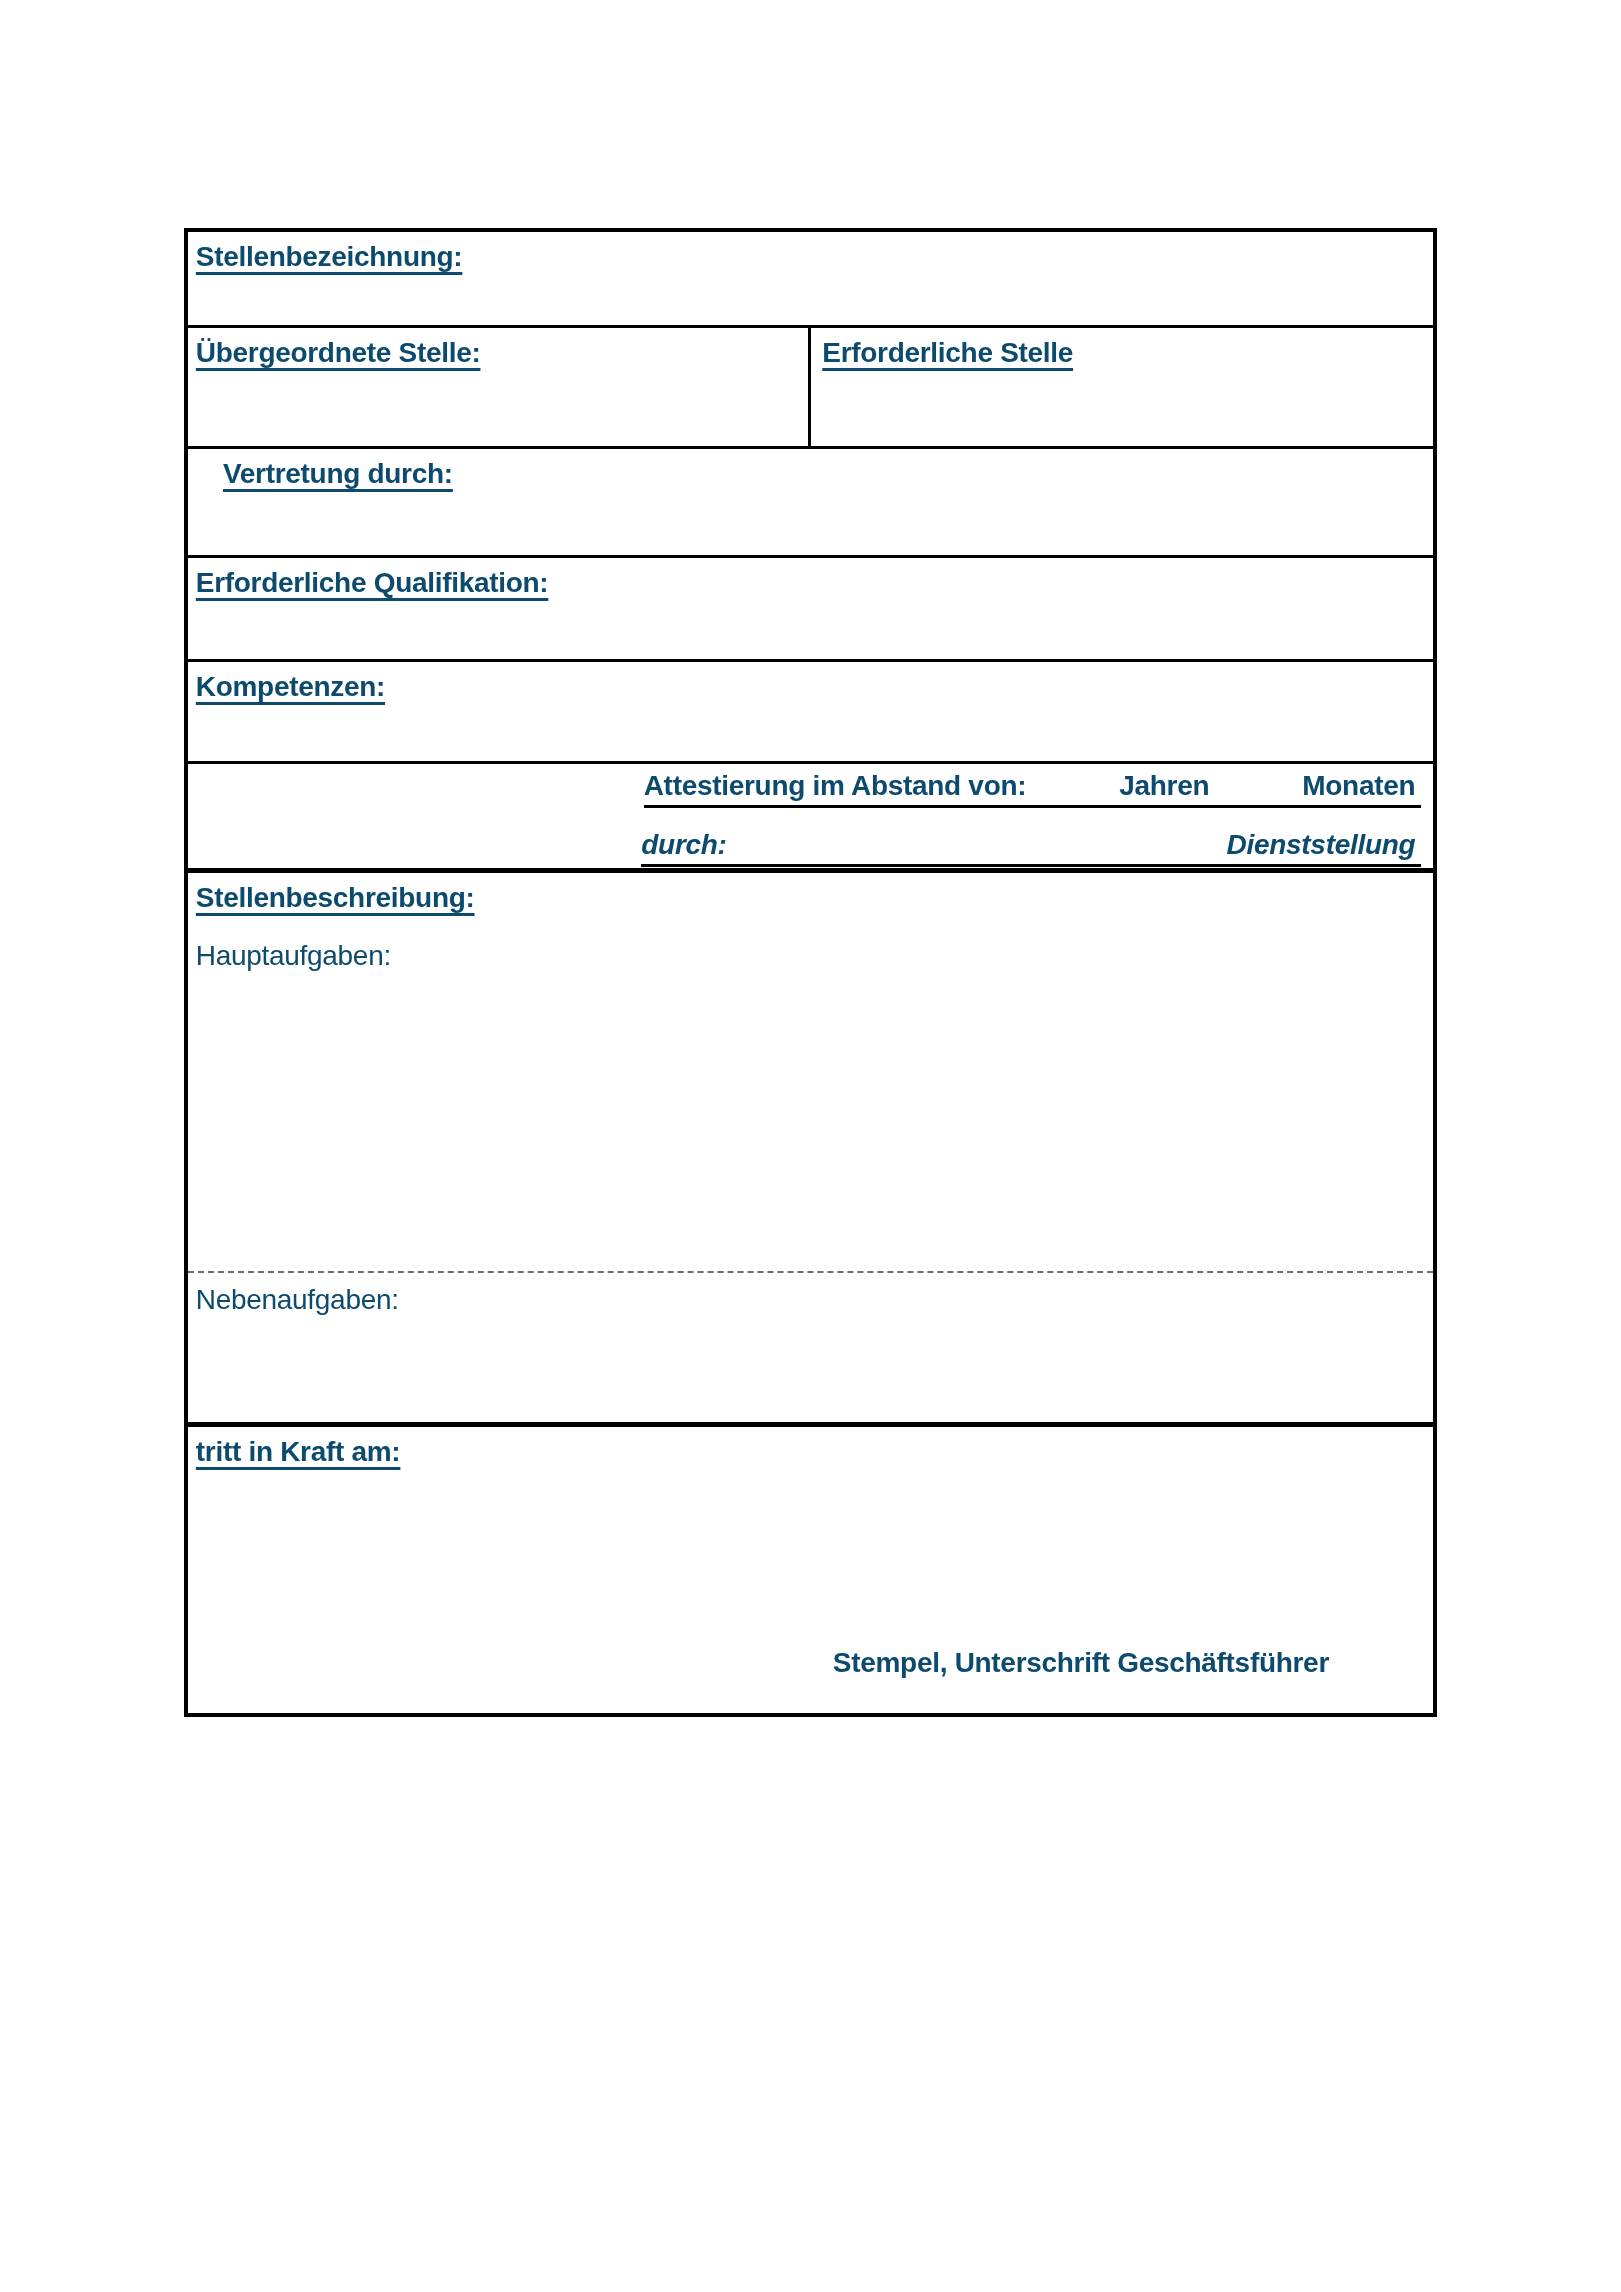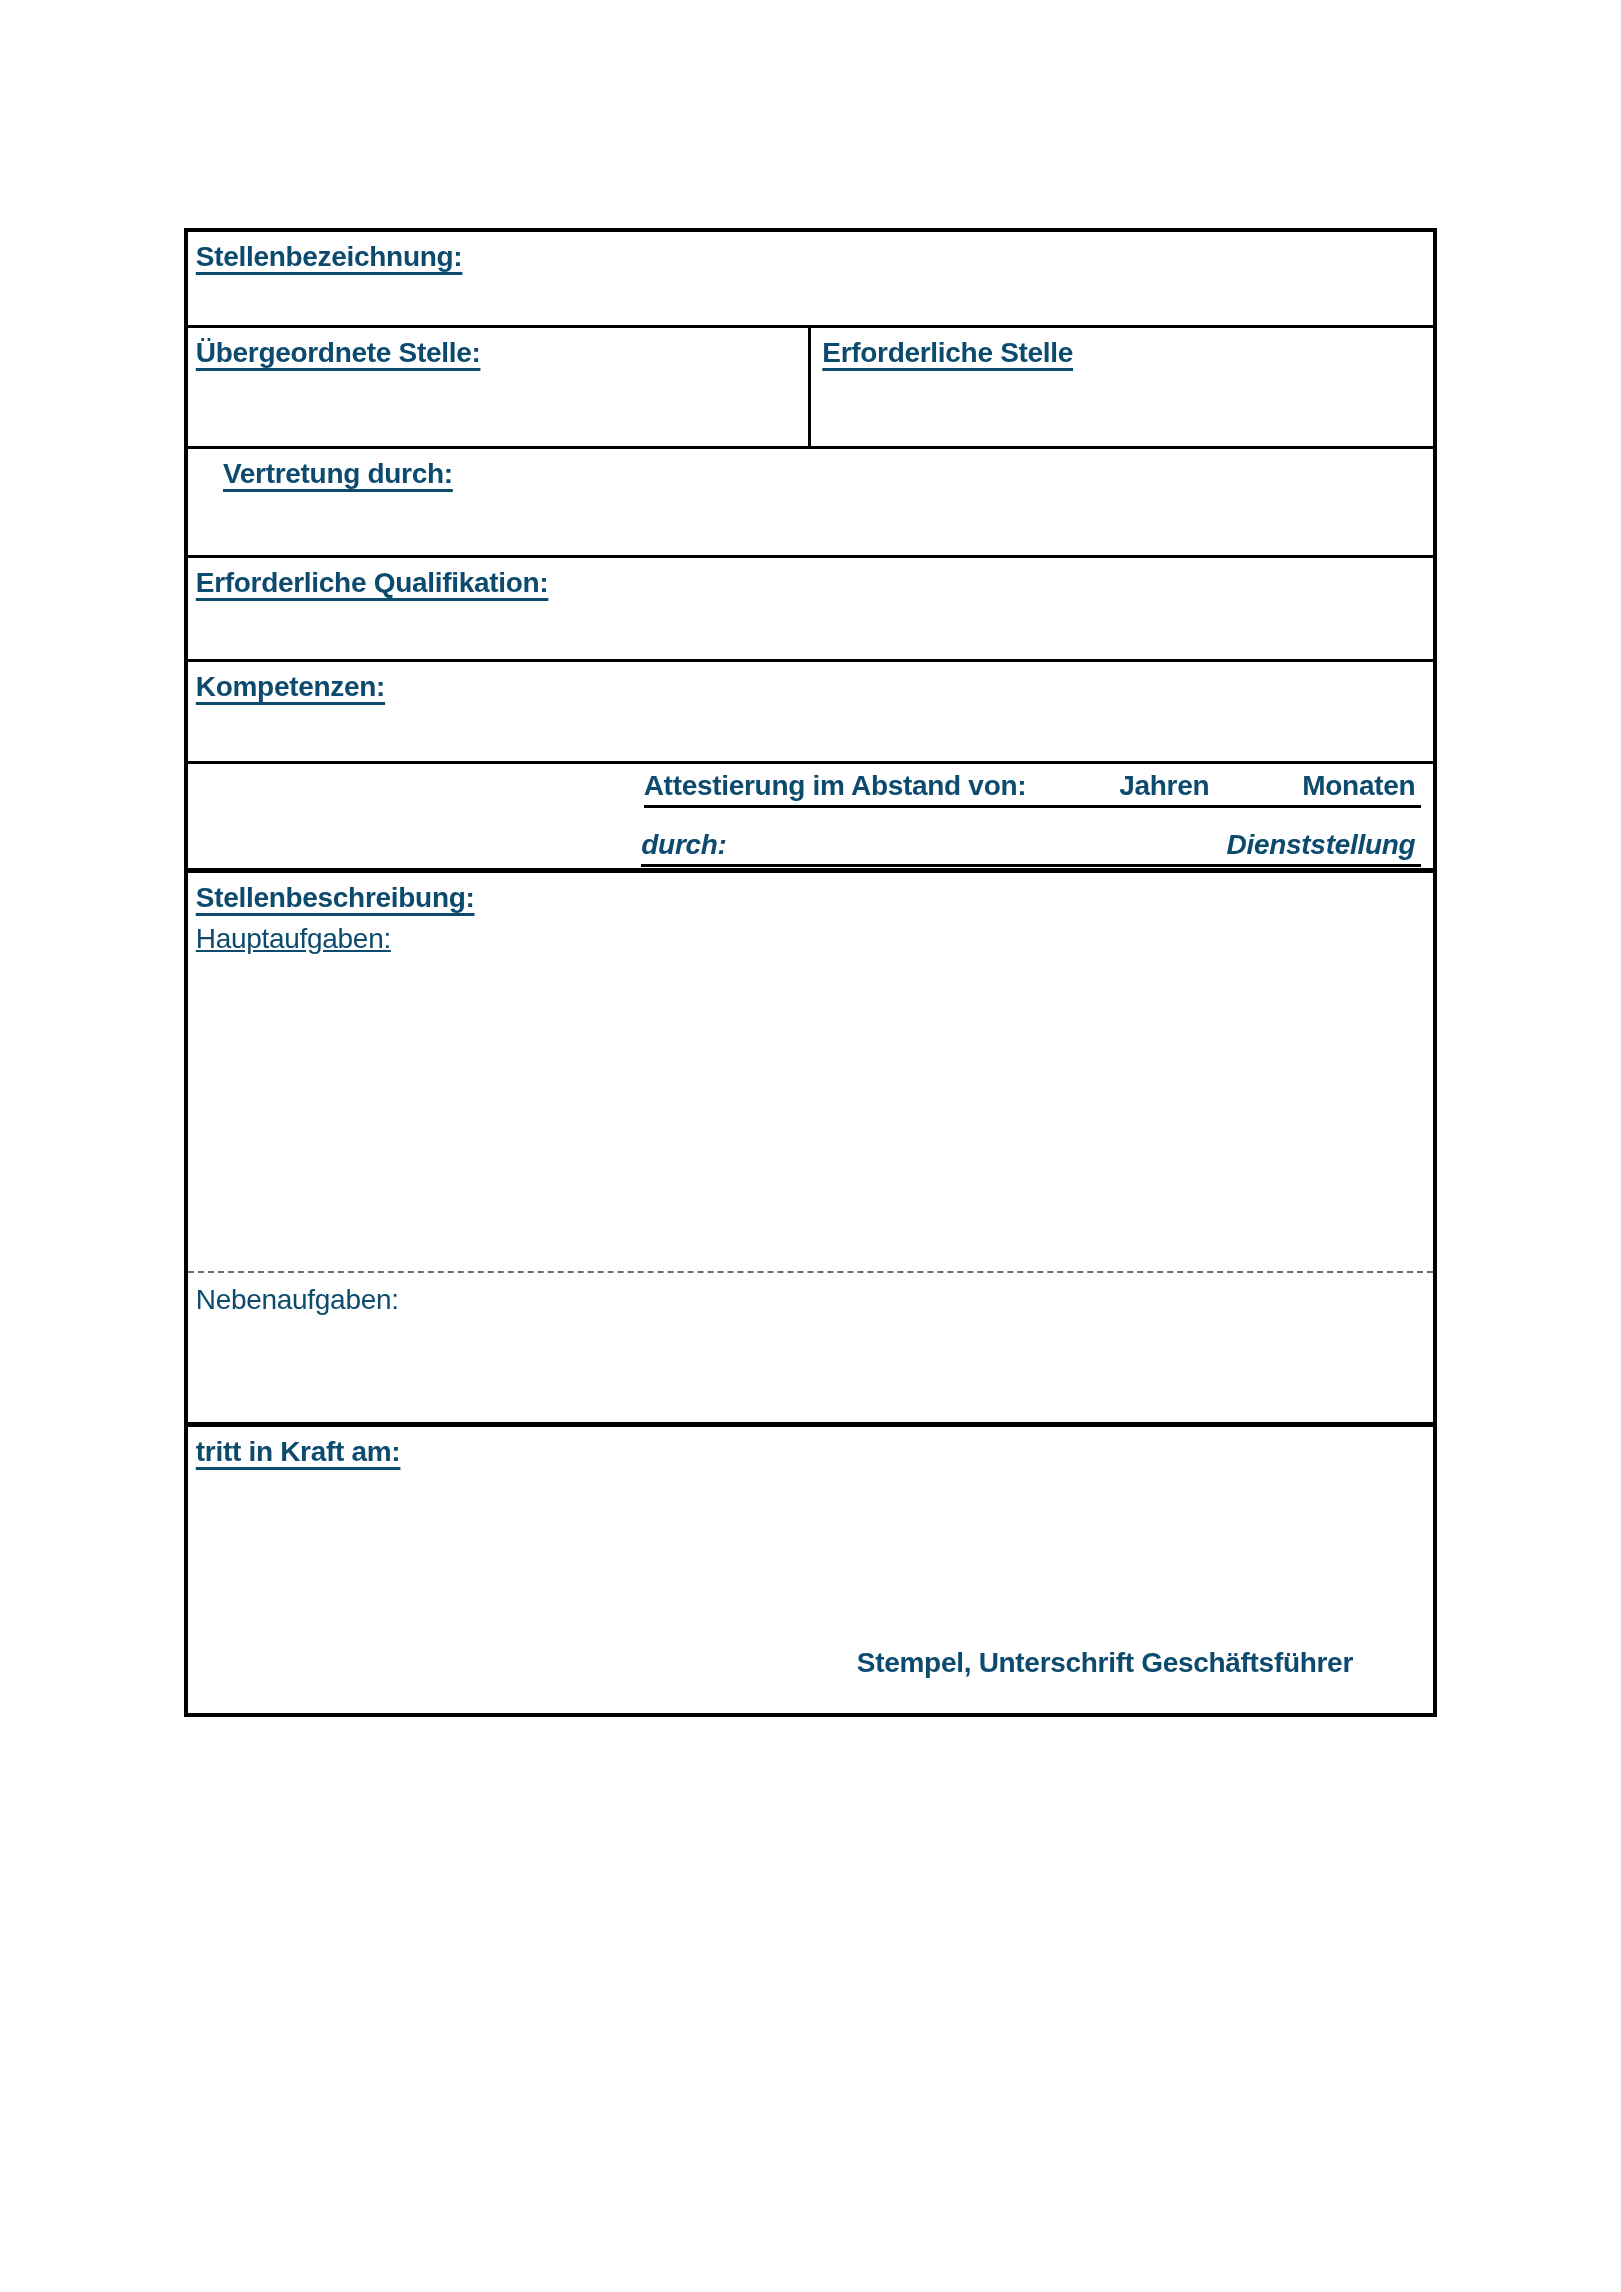--- a/index.html
+++ b/index.html
@@ -50,42 +50,42 @@
     text-underline-offset:5.9px;
   }
   .plain{
     display:block;
     font-size:28px;
     letter-spacing:-0.3px;
     line-height:1.15;
     margin-top:8.8px;
     font-weight:normal;
   }
-  .r7 .plain{margin-top:9px;text-decoration:underline;}
+  .r7 .plain{margin-top:26px;}
   .r8 .plain{margin-top:2px;}
   .fill-line{
     display:inline-flex;
     align-items:flex-end;
     border-bottom:3.9px solid #000;
     padding:0 5.9px 2.9px 0;
     font-weight:bold;
     font-size:28px;
     letter-spacing:-0.3px;
     line-height:1.15;
     white-space:pre;
   }
   .fill-line.second{margin-top:21px;font-style:italic;}
   .gap{display:inline-block;height:1px;}
   .gap.g1{width:93px;}
   .gap.g2{width:93px;}
   .gap.g3{width:500px;}
   .block{display:block;}
   .signature{
     position:absolute;
-    right:80px;
+    right:104px;
     bottom:34px;
     font-weight:bold;
     font-size:28px;
     letter-spacing:-0.3px;
   }
 </style>
 </head>
 <body>
 
 <div class="page">

